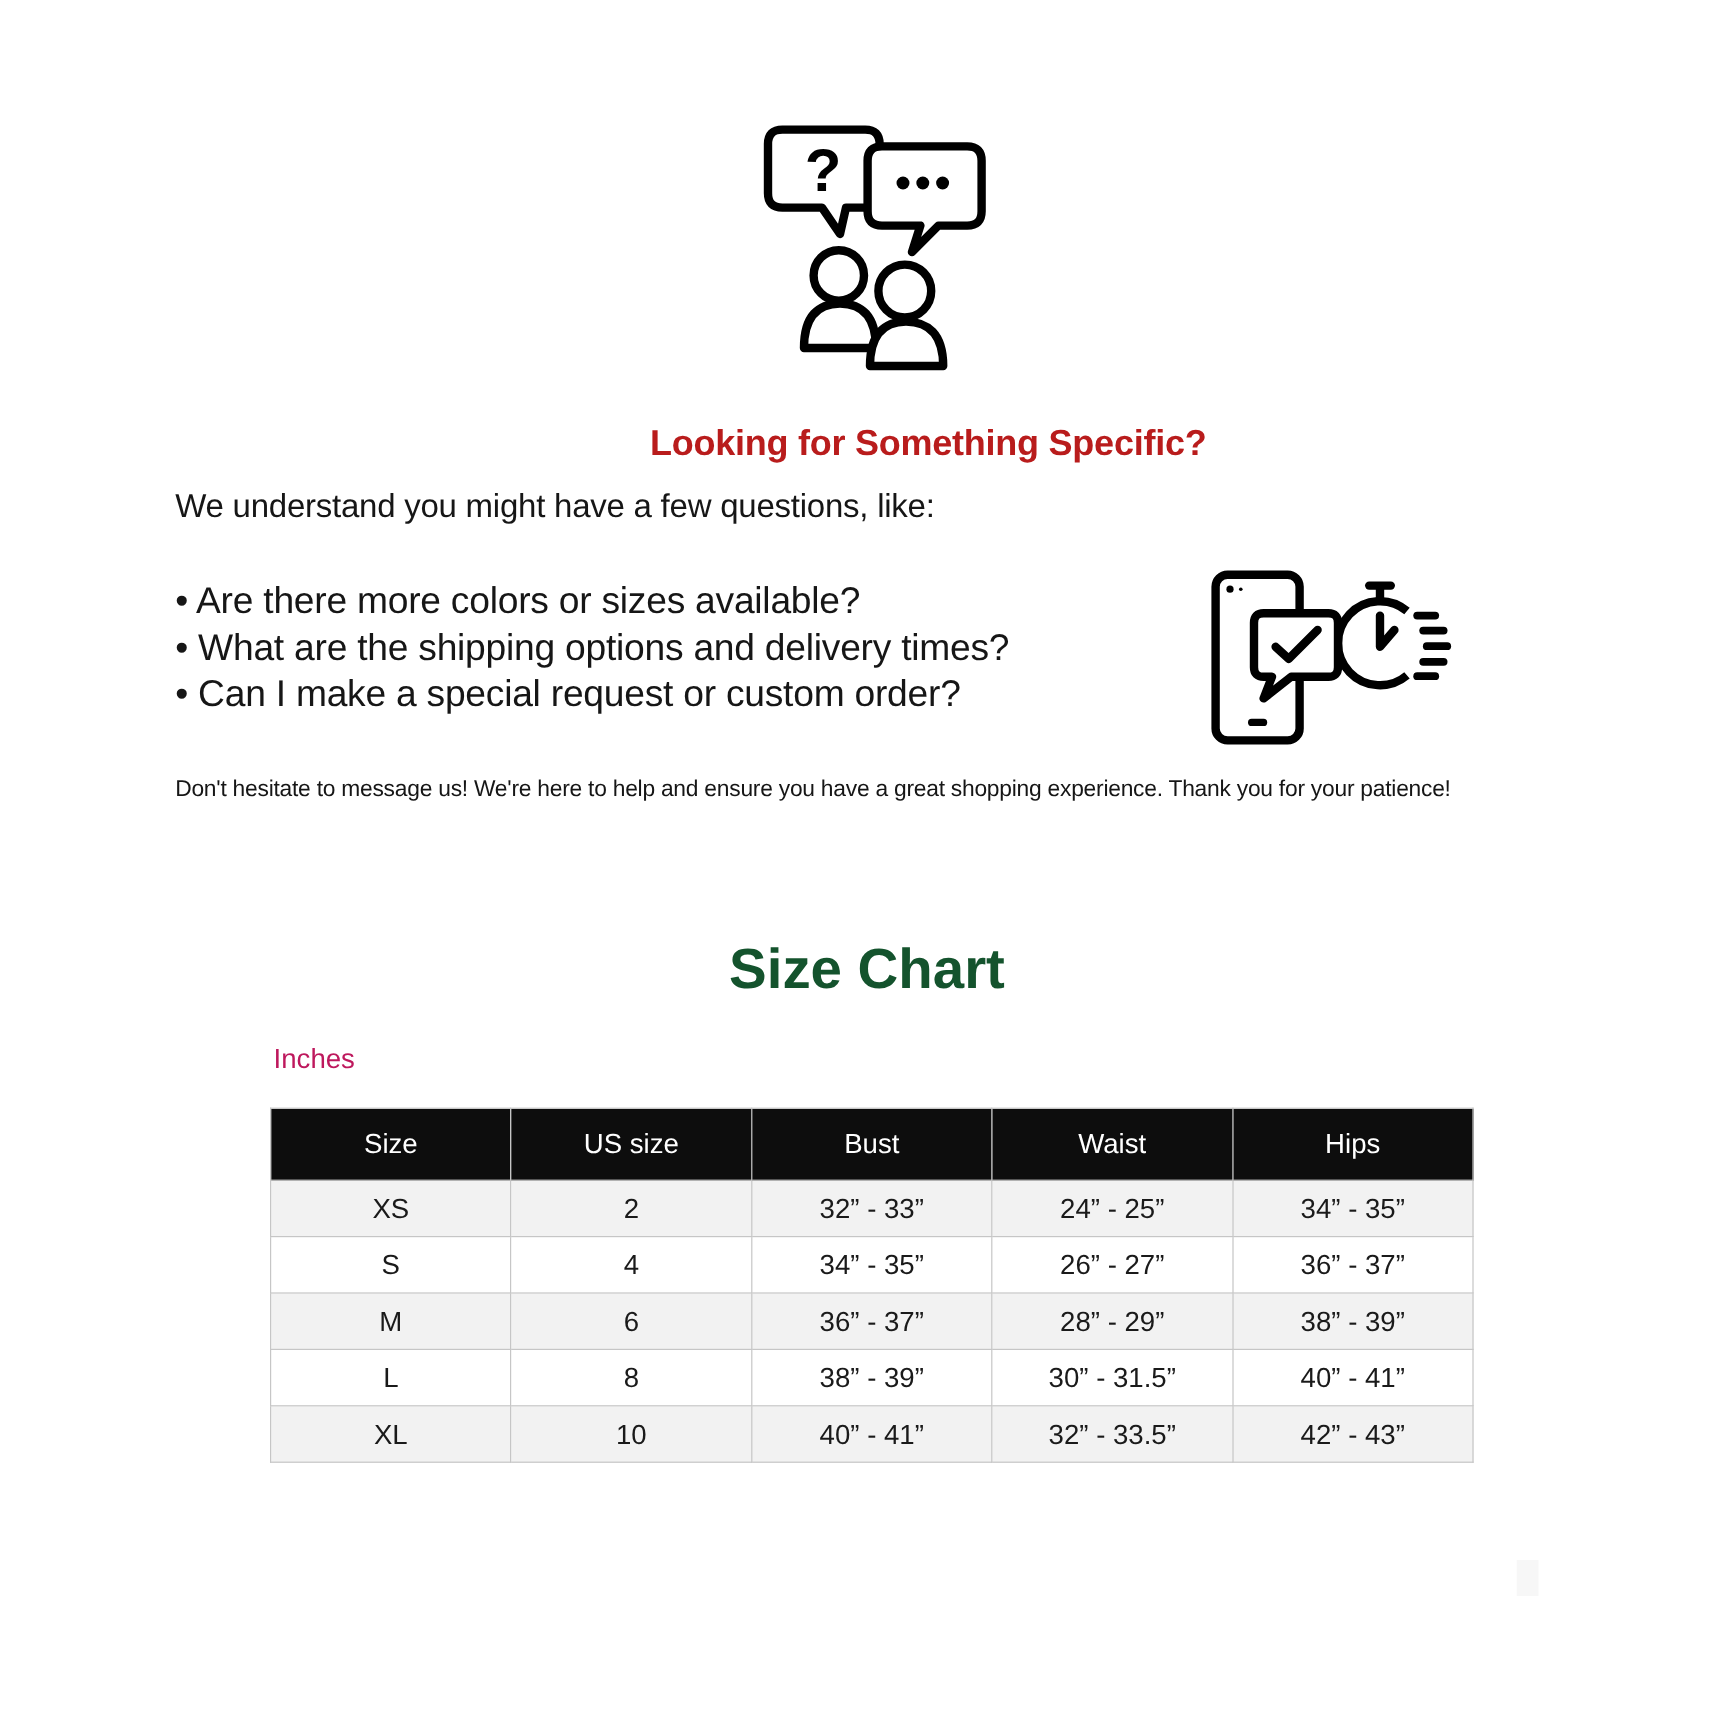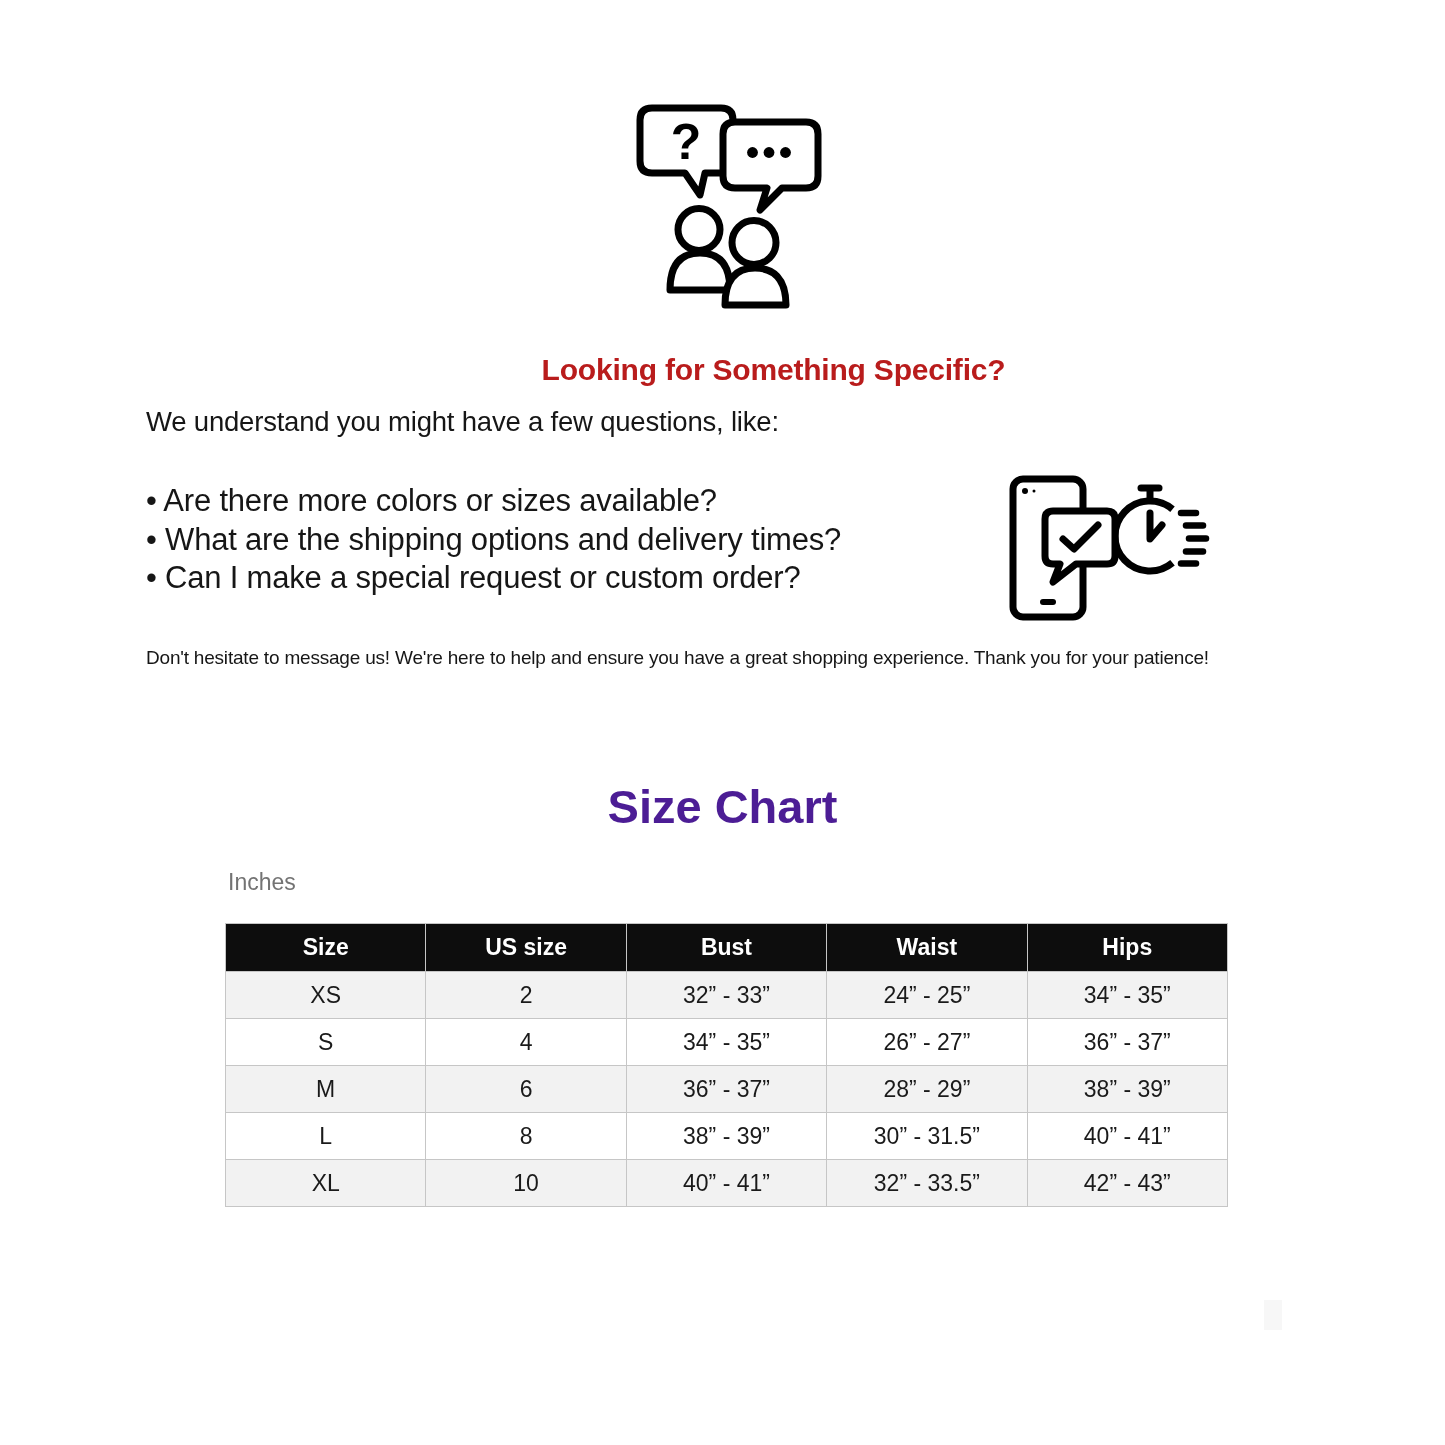--- a/index.html
+++ b/index.html
@@ -55,42 +55,42 @@
     font-size:19px;
     line-height:38.5px;
     letter-spacing:-0.2px;
   }
   .size-title{
     margin:104px 0 0 0;
     text-align:center;
     font-size:47px;
     line-height:52px;
     font-weight:700;
-    color:#4c1d95;
+    color:#14532d;
     letter-spacing:0px;
   }
   .units{
     margin:36px 0 0 228px;
     font-size:23px;
     line-height:27px;
-    color:#737373;
+    color:#be185d;
   }
   table.size-table{
     margin:27px 0 0 225px;
     width:1003px;
     border-collapse:collapse;
     table-layout:fixed;
     text-align:center;
     font-size:23px;
   }
   table.size-table th{
     background:var(--header-bg);
     color:var(--header-text);
-    font-weight:700;
-    height:48px;
+    font-weight:400;
+    height:60px;
     border:1px solid var(--table-border);
     padding:0;
   }
   table.size-table td{
     height:47px;
     border:1px solid var(--table-border);
     background:var(--row-bg);
     color:var(--table-text);
     padding:0;
   }

